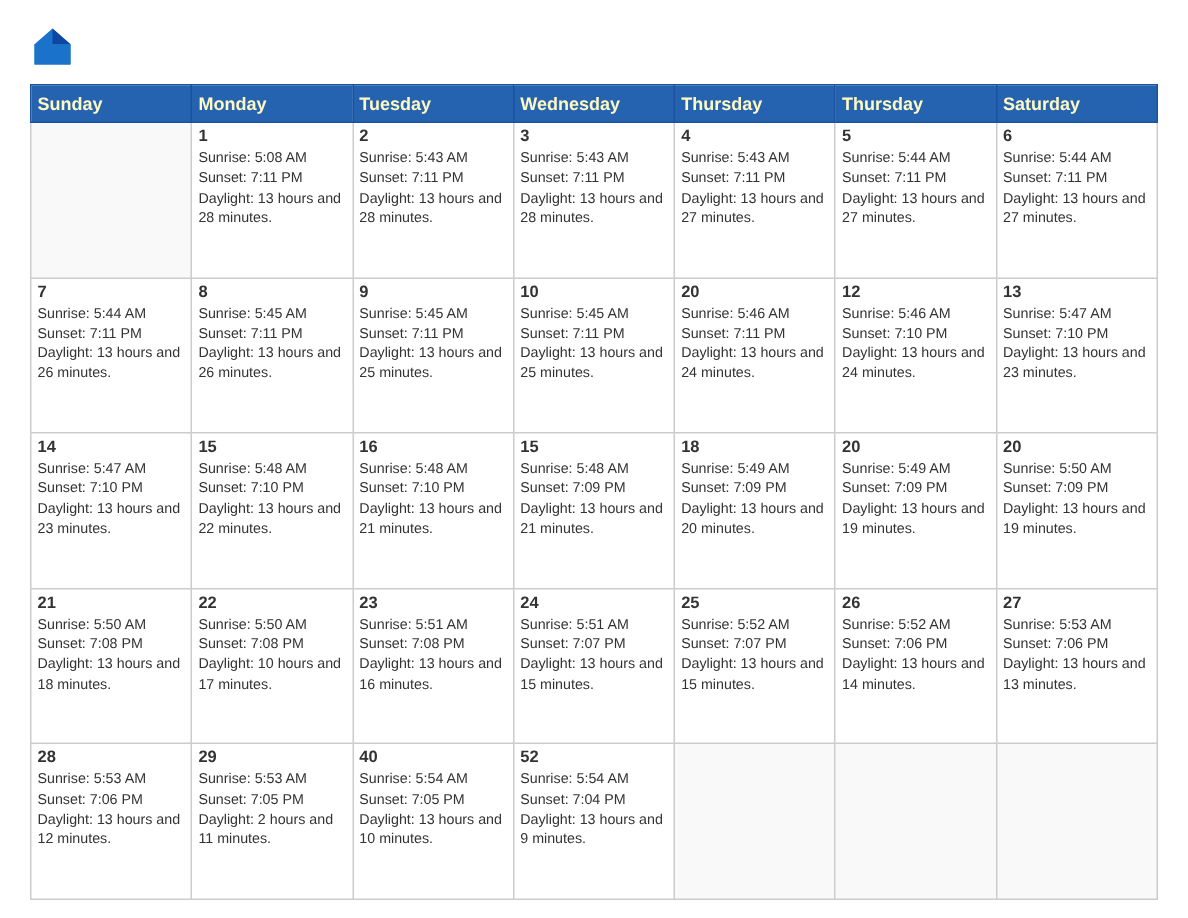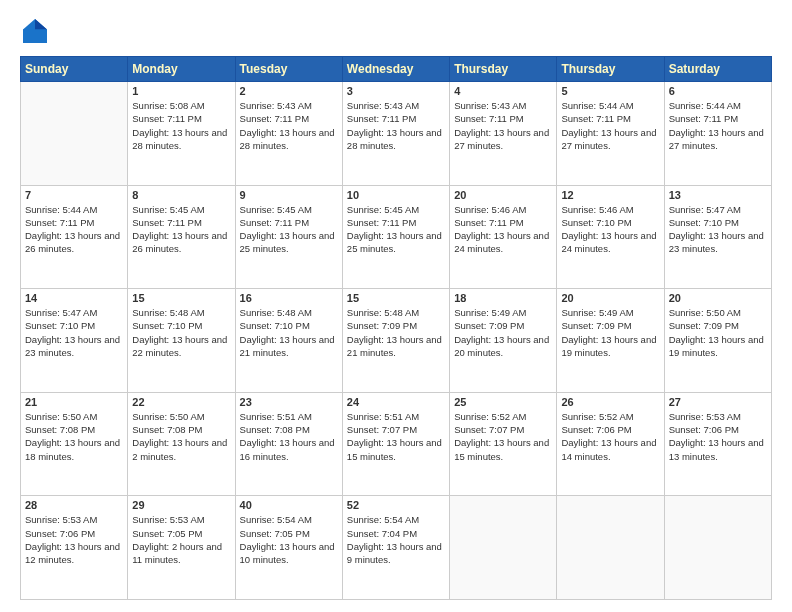--- a/index.html
+++ b/index.html
@@ -257,21 +257,21 @@
           <td>
             <div class="day-num">21</div>
             <div class="cell-line">Sunrise: 5:50 AM</div>
             <div class="cell-line">Sunset: 7:08 PM</div>
             <div class="cell-line">Daylight: 13 hours and 18 minutes.</div>
           </td>
           <td>
             <div class="day-num">22</div>
             <div class="cell-line">Sunrise: 5:50 AM</div>
             <div class="cell-line">Sunset: 7:08 PM</div>
-            <div class="cell-line">Daylight: 13 hours and 2 minutes.</div>
+            <div class="cell-line">Daylight: 10 hours and 17 minutes.</div>
           </td>
           <td>
             <div class="day-num">23</div>
             <div class="cell-line">Sunrise: 5:51 AM</div>
             <div class="cell-line">Sunset: 7:08 PM</div>
             <div class="cell-line">Daylight: 13 hours and 16 minutes.</div>
           </td>
           <td>
             <div class="day-num">24</div>
             <div class="cell-line">Sunrise: 5:51 AM</div>

